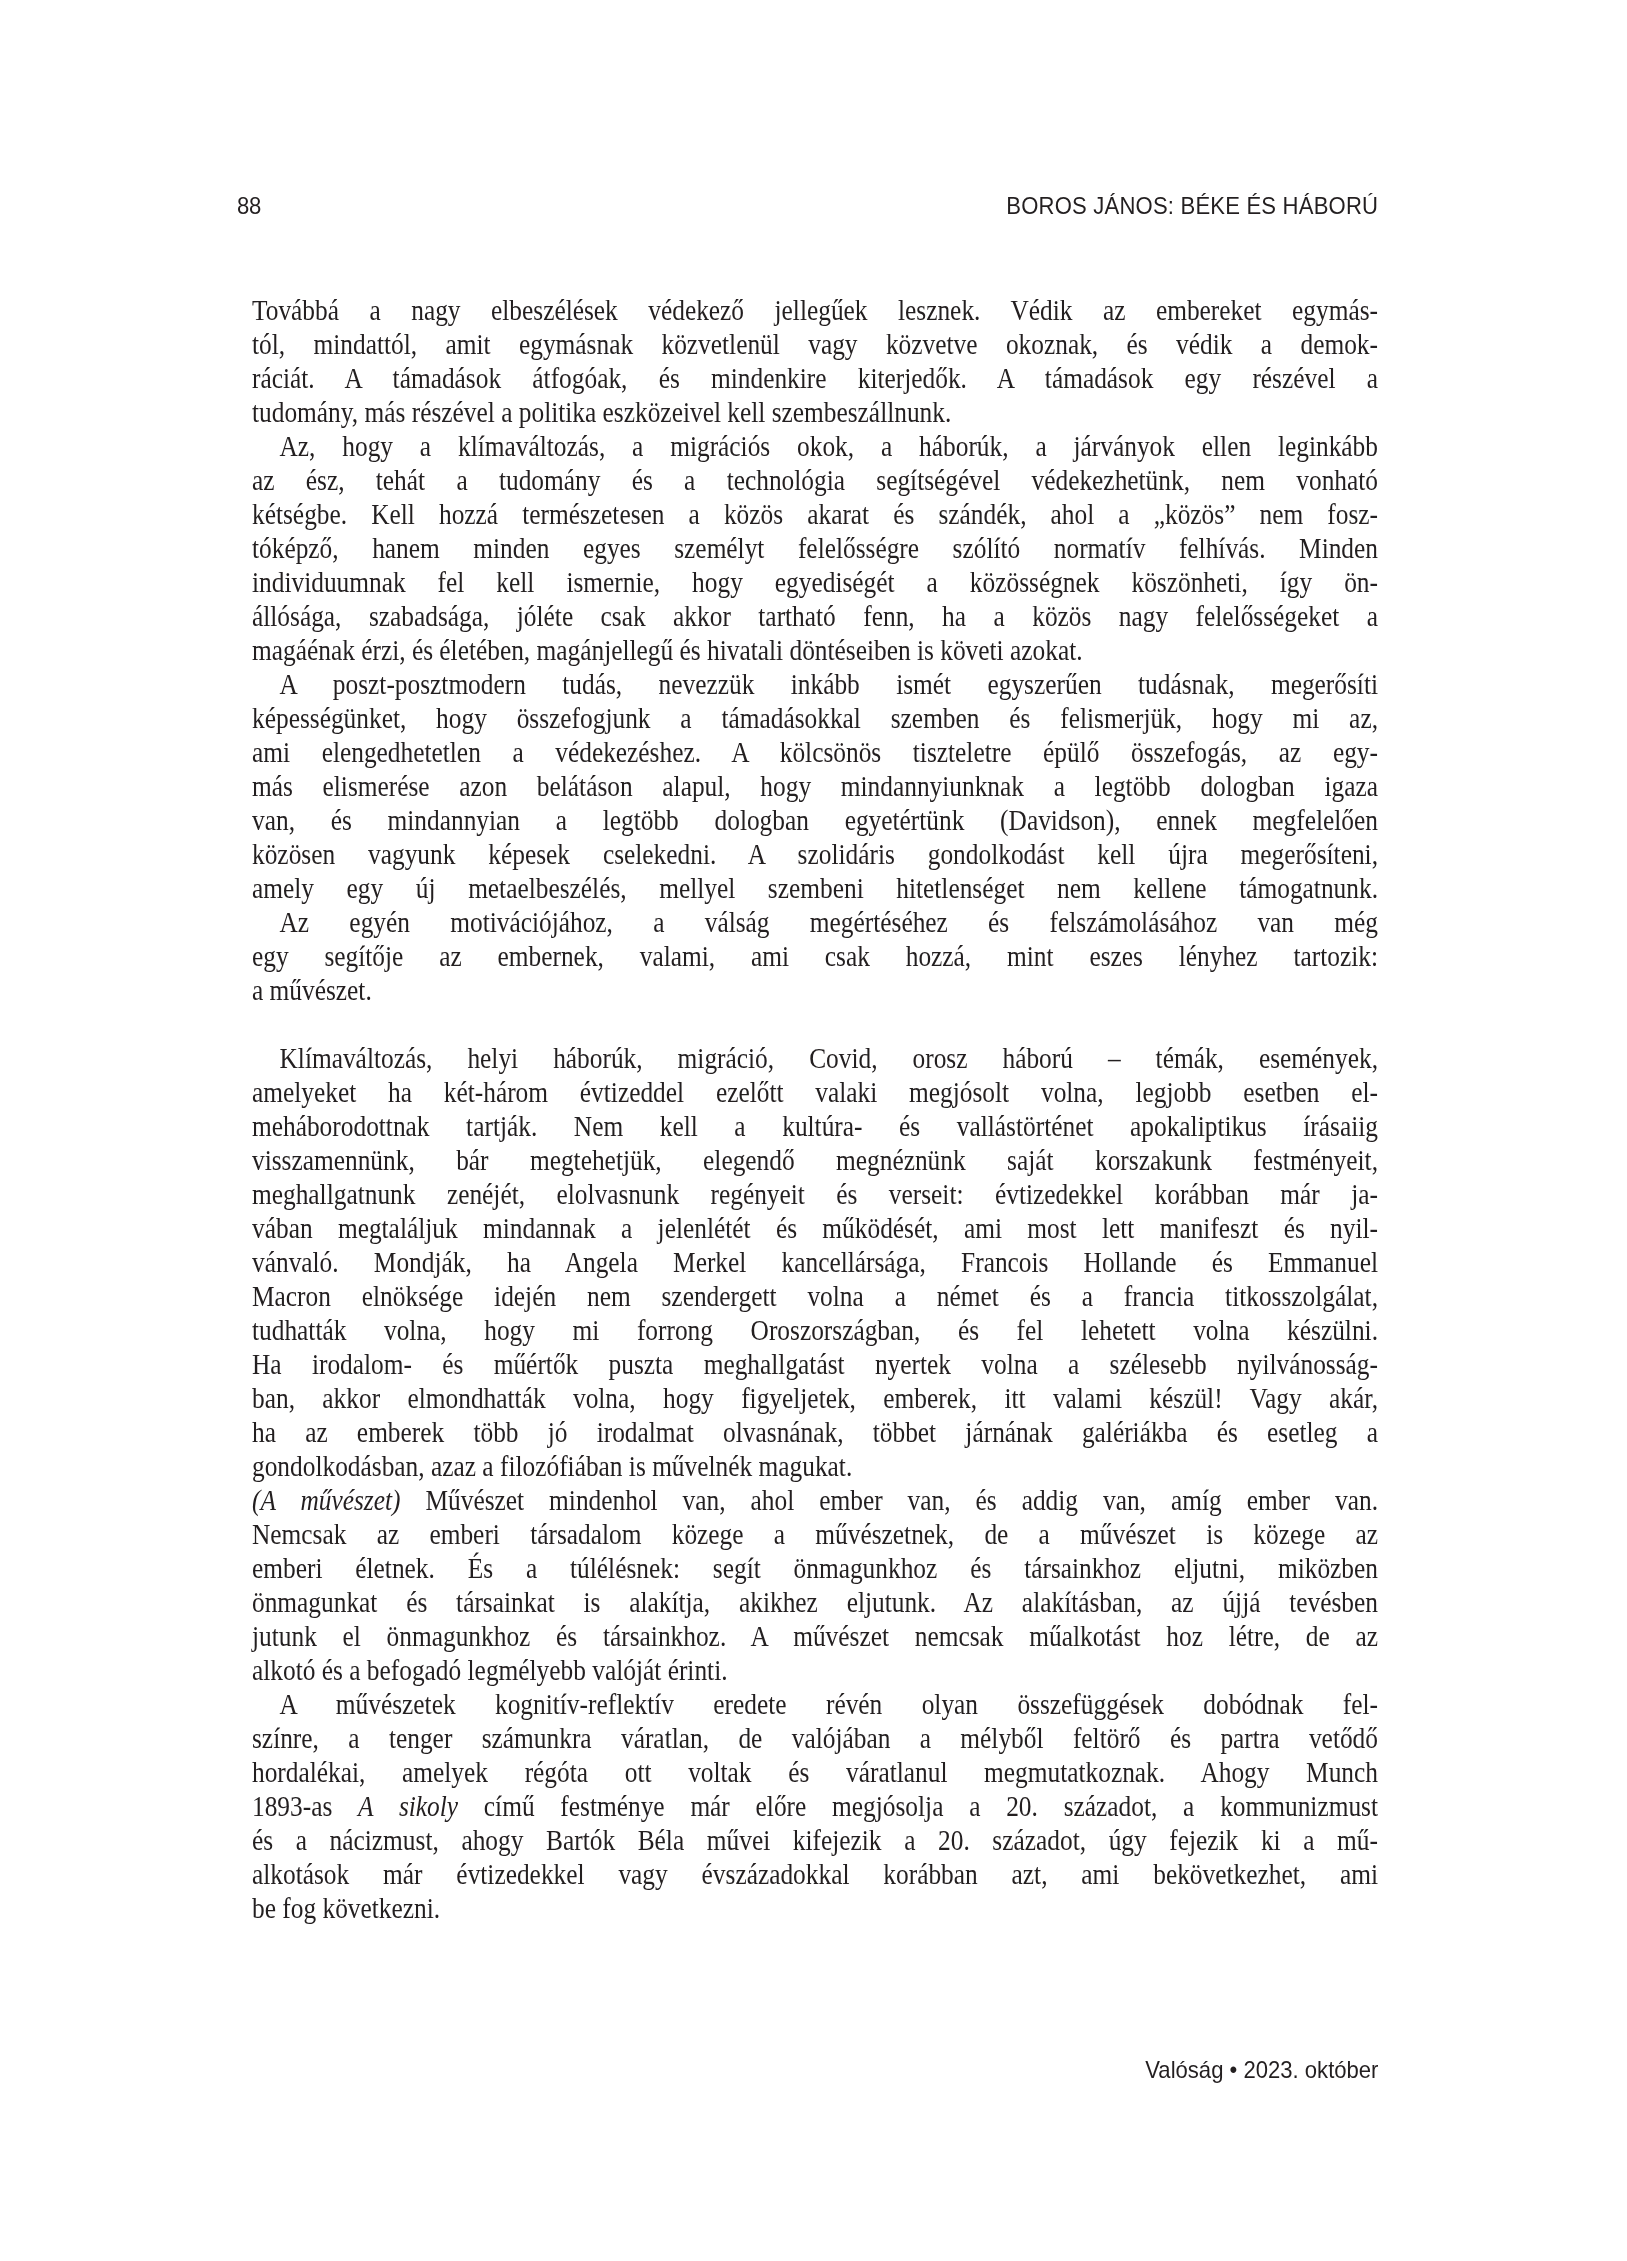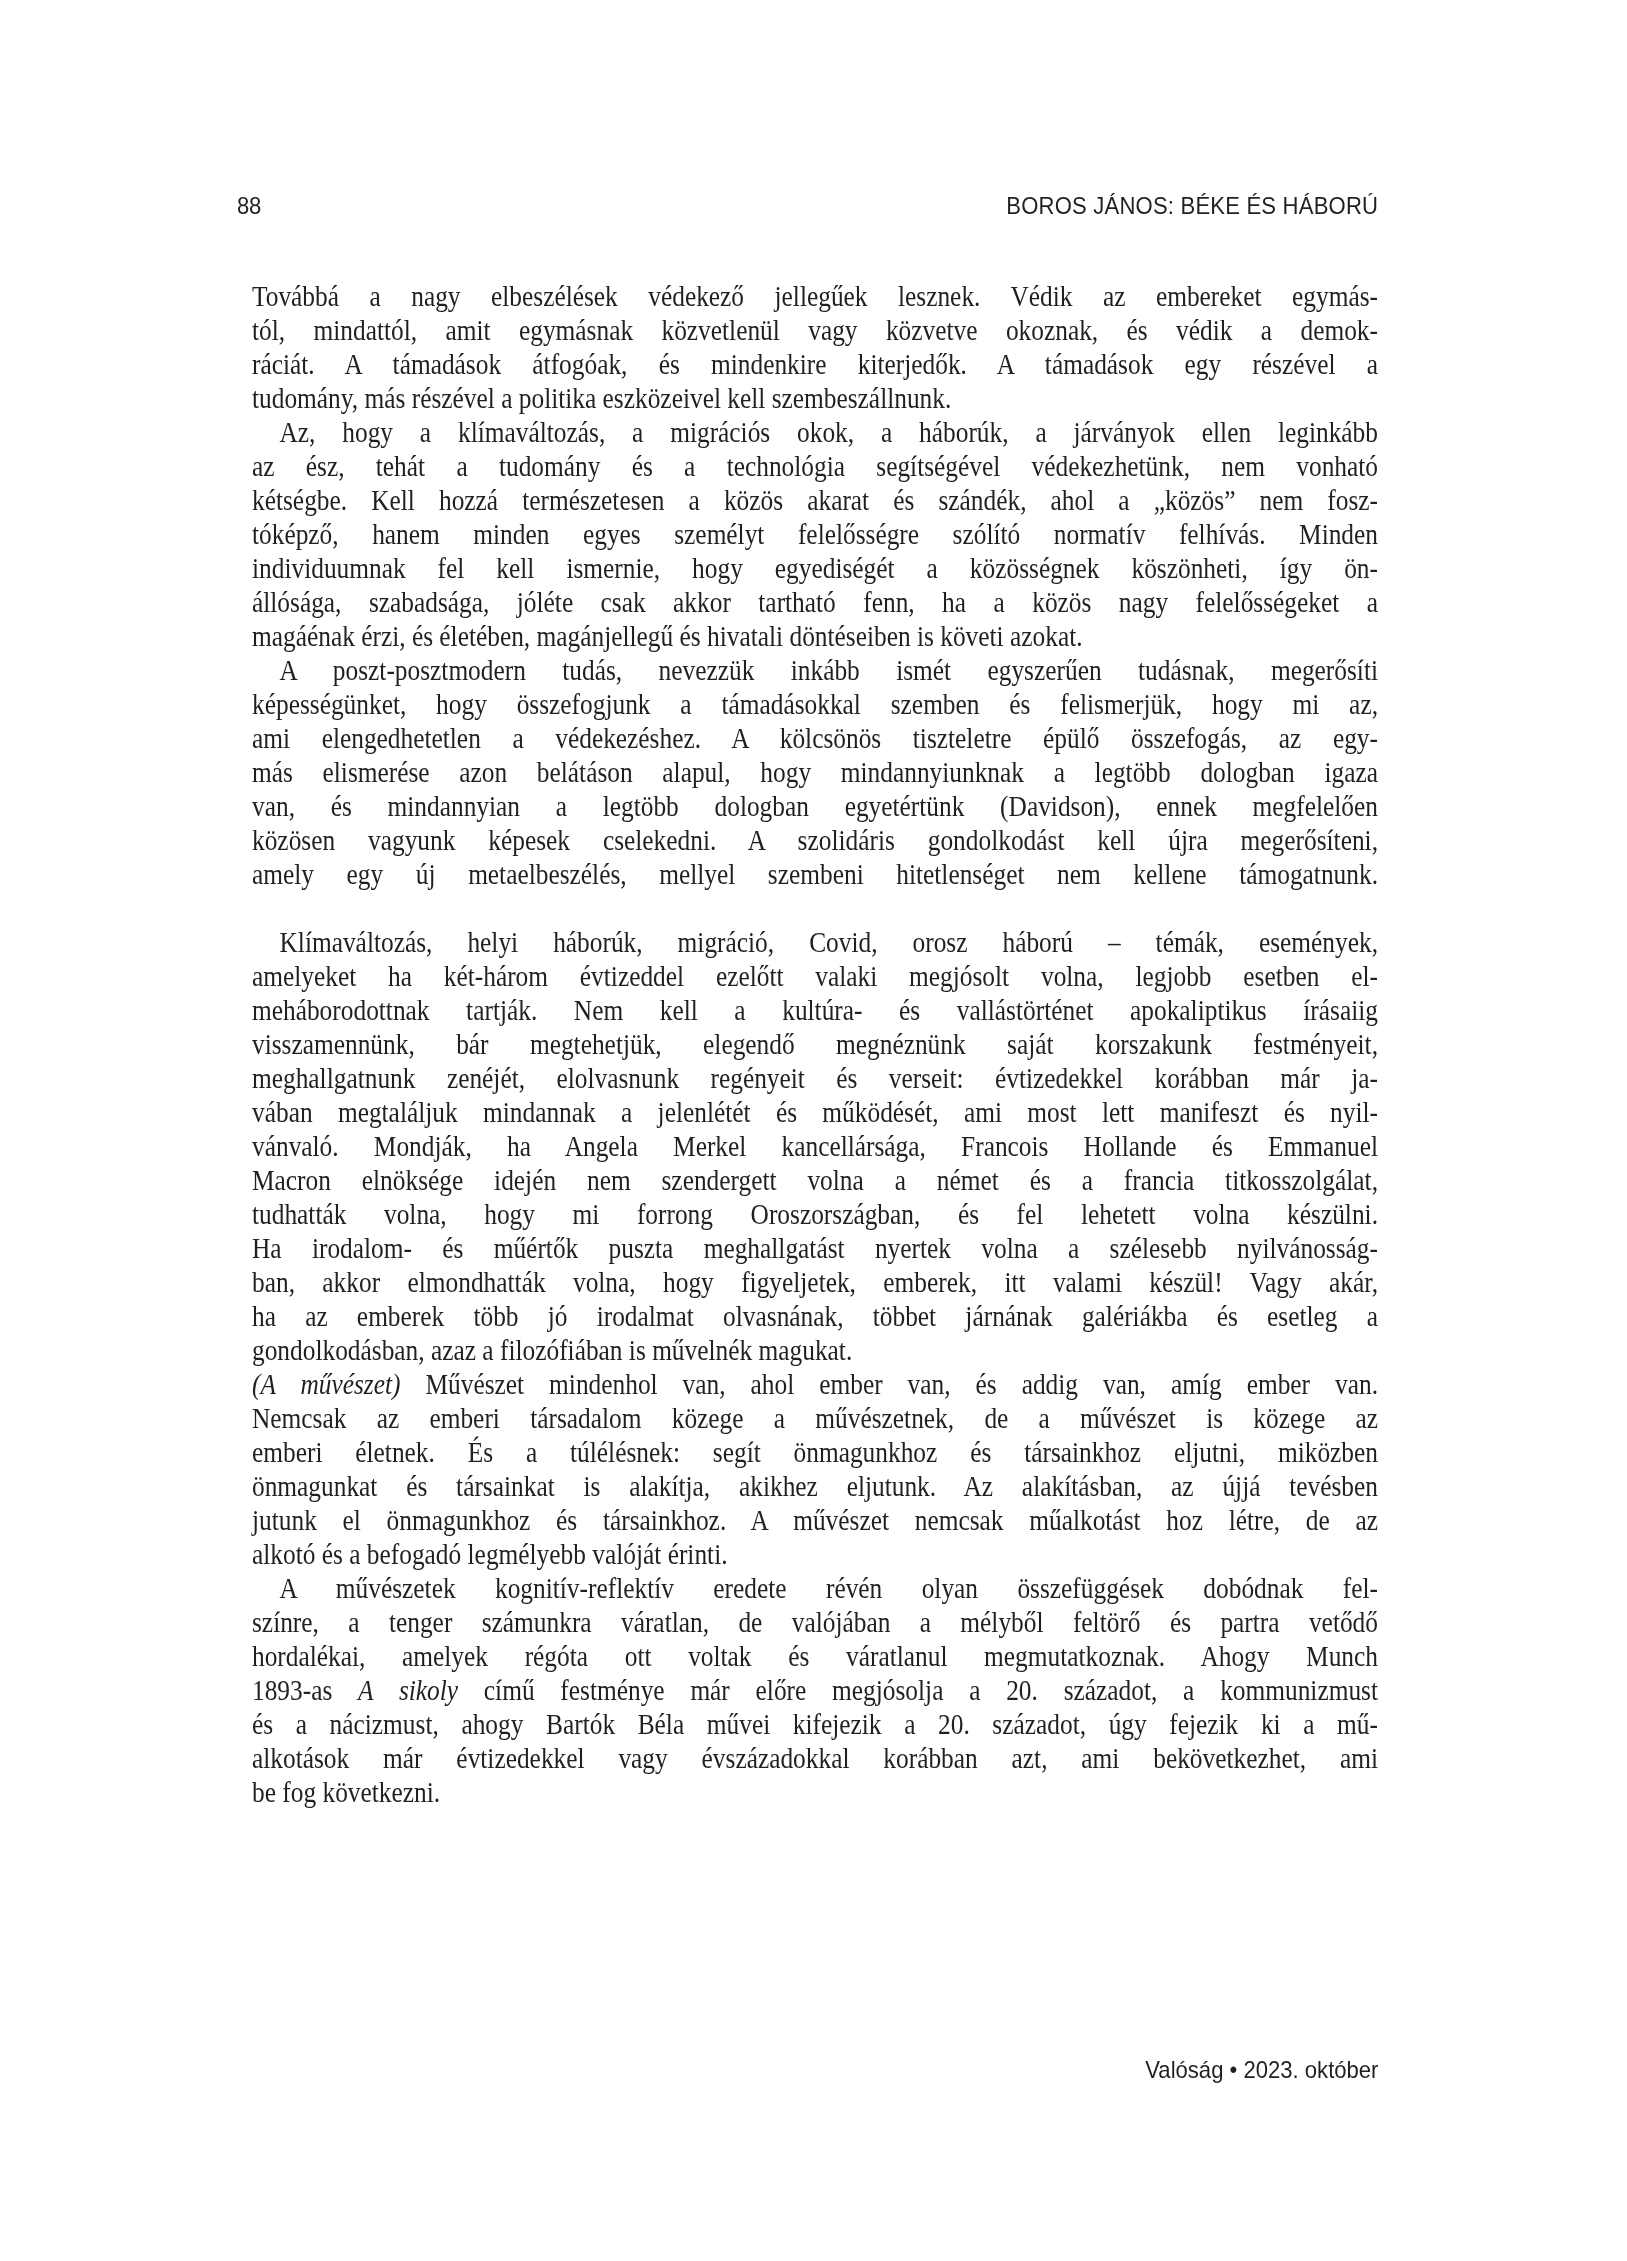--- a/index.html
+++ b/index.html
@@ -33,21 +33,21 @@
       font-size: 24px;
       line-height: 27.6px;
       letter-spacing: 0.2px;
       white-space: nowrap;
       transform: scaleX(0.92);
       transform-origin: right top;
     }
     .body-text {
       position: absolute;
       left: 252px;
-      top: 279px;
+      top: 293px;
       width: 1126px;
       font-family: "Liberation Serif", serif;
       font-size: 29.5px;
       line-height: 34px;
     }
     .line {
       display: block;
       white-space: nowrap;
       text-align: justify;
       text-align-last: justify;
@@ -109,20 +109,25 @@
   <div>
     <span class="line indent">A poszt-posztmodern tudás, nevezzük inkább ismét egyszerűen tudásnak, megerősíti</span>
     <span class="line">képességünket, hogy összefogjunk a támadásokkal szemben és felismerjük, hogy mi az,</span>
     <span class="line">ami elengedhetetlen a védekezéshez. A kölcsönös tiszteletre épülő összefogás, az egy-</span>
     <span class="line">más elismerése azon belátáson alapul, hogy mindannyiunknak a legtöbb dologban igaza</span>
     <span class="line">van, és mindannyian a legtöbb dologban egyetértünk (Davidson), ennek megfelelően</span>
     <span class="line">közösen vagyunk képesek cselekedni. A szolidáris gondolkodást kell újra megerősíteni,</span>
     <span class="line">amely egy új metaelbeszélés, mellyel szembeni hitetlenséget nem kellene támogatnunk.</span>
   </div>
 
+  <div>
+    <span class="line indent">Az egyén motivációjához, a válság megértéséhez és felszámolásához van még</span>
+    <span class="line">egy segítője az embernek, valami, ami csak hozzá, mint eszes lényhez tartozik:</span>
+    <span class="line last">a művészet.</span>
+  </div>
 
   <span class="gap"></span>
 
   <div>
     <span class="line indent">Klímaváltozás, helyi háborúk, migráció, Covid, orosz háború – témák, események,</span>
     <span class="line">amelyeket ha két-három évtizeddel ezelőtt valaki megjósolt volna, legjobb esetben el-</span>
     <span class="line">meháborodottnak tartják. Nem kell a kultúra- és vallástörténet apokaliptikus írásaiig</span>
     <span class="line">visszamennünk, bár megtehetjük, elegendő megnéznünk saját korszakunk festményeit,</span>
     <span class="line">meghallgatnunk zenéjét, elolvasnunk regényeit és verseit: évtizedekkel korábban már ja-</span>
     <span class="line">vában megtaláljuk mindannak a jelenlétét és működését, ami most lett manifeszt és nyil-</span>

